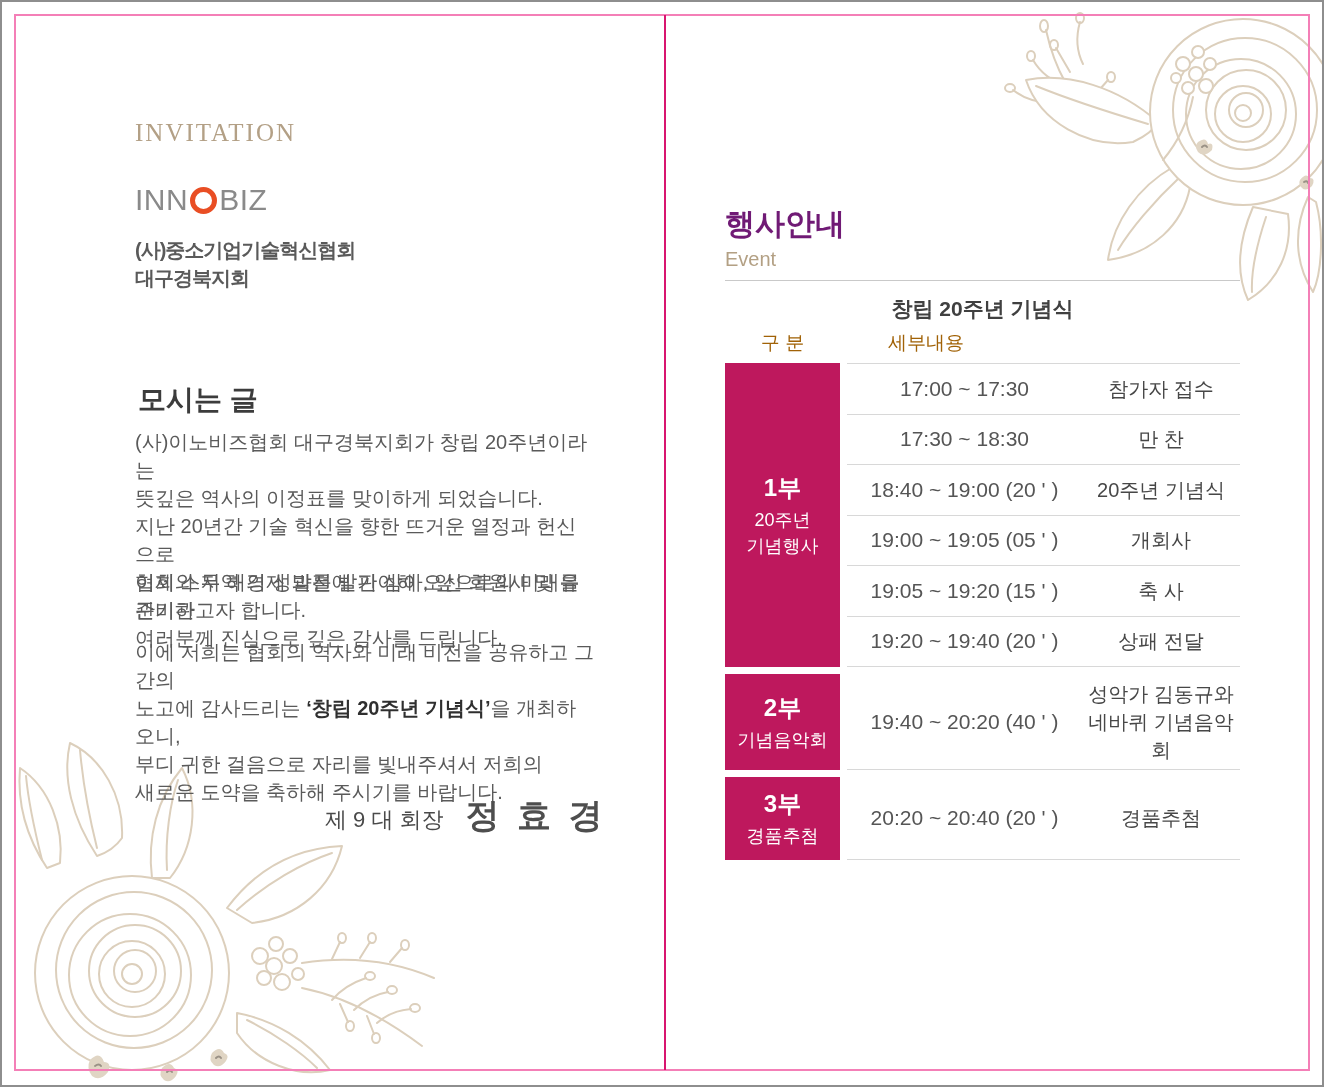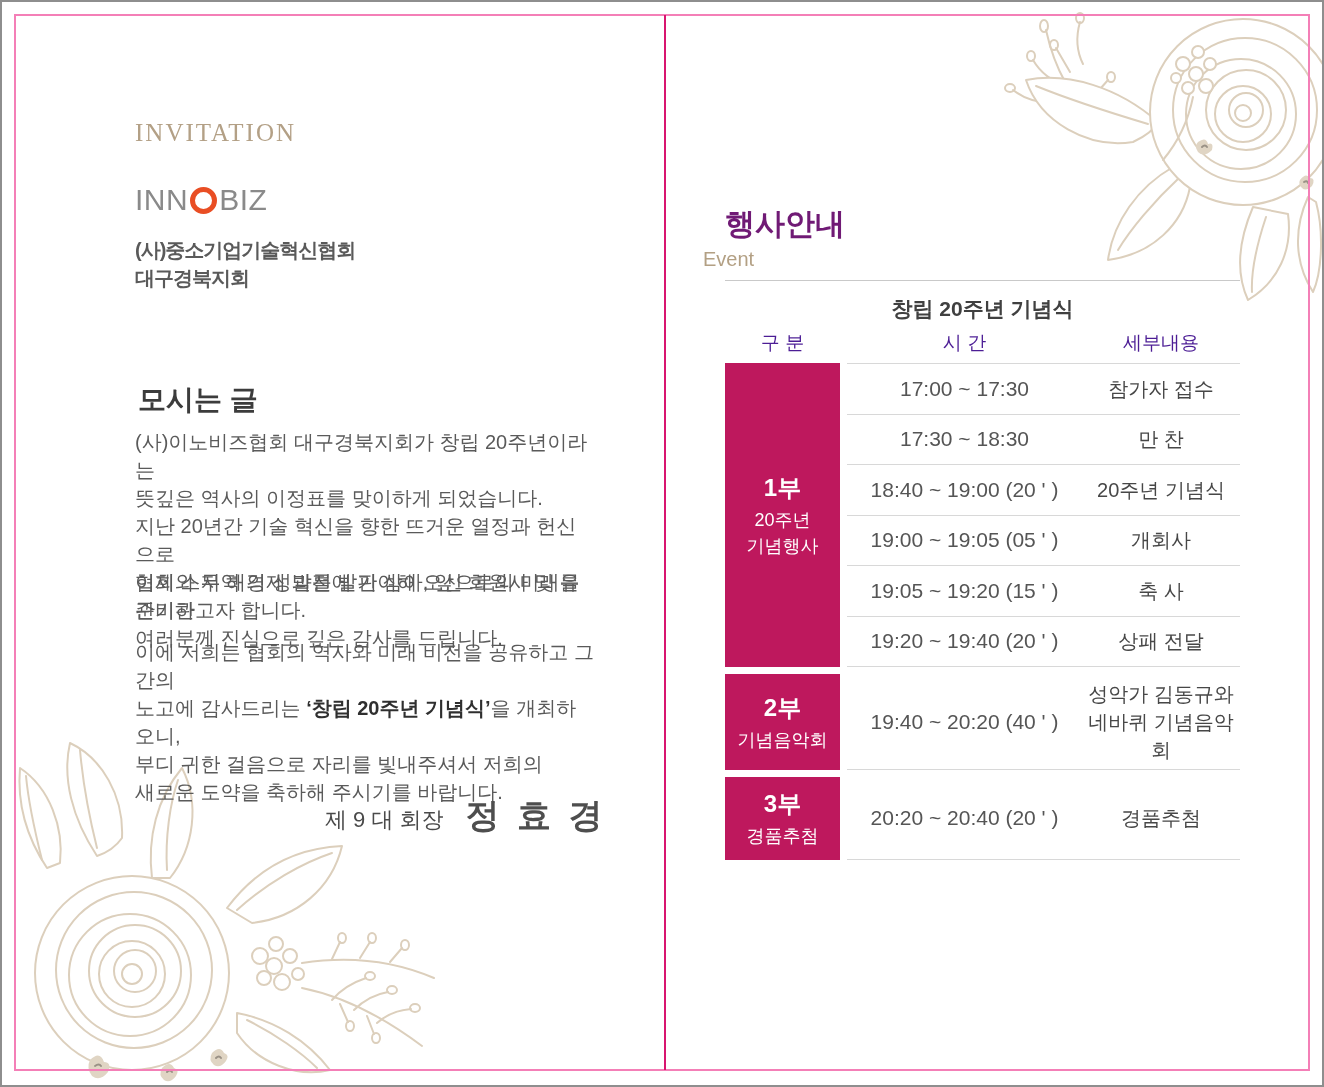--- a/index.html
+++ b/index.html
@@ -38,25 +38,25 @@
   .para1{left:133px;top:426px;}
   .para2{left:133px;top:566px;}
   .para3{left:133px;top:636px;}
   .para3 strong{color:#2f2f2f;}
   .signature{left:323px;top:791px;display:flex;align-items:baseline;gap:22px;color:#4a4a4a;}
   .sig-title{font-size:22px;}
   .sig-name{font-size:34px;font-weight:bold;letter-spacing:4px;color:#4e4e4e;}
 
   
   .event-heading{left:723px;top:202px;font-size:30px;font-weight:bold;color:#701a75;}
-  .event-sub{left:701px;top:246px;font-size:20px;color:#b3a084;}
+  .event-sub{left:723px;top:246px;font-size:20px;color:#b3a084;}
   .event-rule{left:723px;top:278px;width:515px;height:1px;background:#c9c9c9;}
   .table-title{left:723px;top:293px;width:515px;text-align:center;
     font-size:21px;font-weight:bold;color:#404040;}
-  .col-headers{left:723px;top:328px;width:515px;display:flex;font-size:19px;color:#4c1d95;}
+  .col-headers{left:723px;top:328px;width:515px;display:flex;font-size:19px;color:#a16207;}
   .col-h-part{width:115px;margin-right:7px;text-align:center;}
   .col-h-time{width:235px;text-align:center;}
   .col-h-detail{width:158px;text-align:center;}
 
   .schedule{left:723px;top:361px;width:515px;display:flex;flex-direction:column;gap:7px;}
   .section{display:flex;gap:7px;}
   .part-box{width:115px;background:#be185d;color:#ffffff;display:flex;
     flex-direction:column;justify-content:center;align-items:center;flex-shrink:0;}
   .part-label{font-size:24px;font-weight:bold;}
   .part-sub{font-size:18px;line-height:26px;text-align:center;white-space:pre-line;margin-top:3px;}
@@ -216,21 +216,20 @@
   </div>
 
   <div class="abs event-heading">행사안내</div>
   <div class="abs event-sub">Event</div>
   <div class="abs event-rule"></div>
 
   <div class="abs table-title">창립 20주년 기념식</div>
 
   <div class="abs col-headers">
     <div class="col-h-part">구  분</div>
-    <div class="col-h-time">시  간</div>
     <div class="col-h-detail">세부내용</div>
   </div>
 
   <div class="abs schedule">
 
     <div class="section" style="height:304px">
       <div class="part-box">
         <div class="part-label">1부</div>
         <div class="part-sub">20주년
 기념행사</div>

